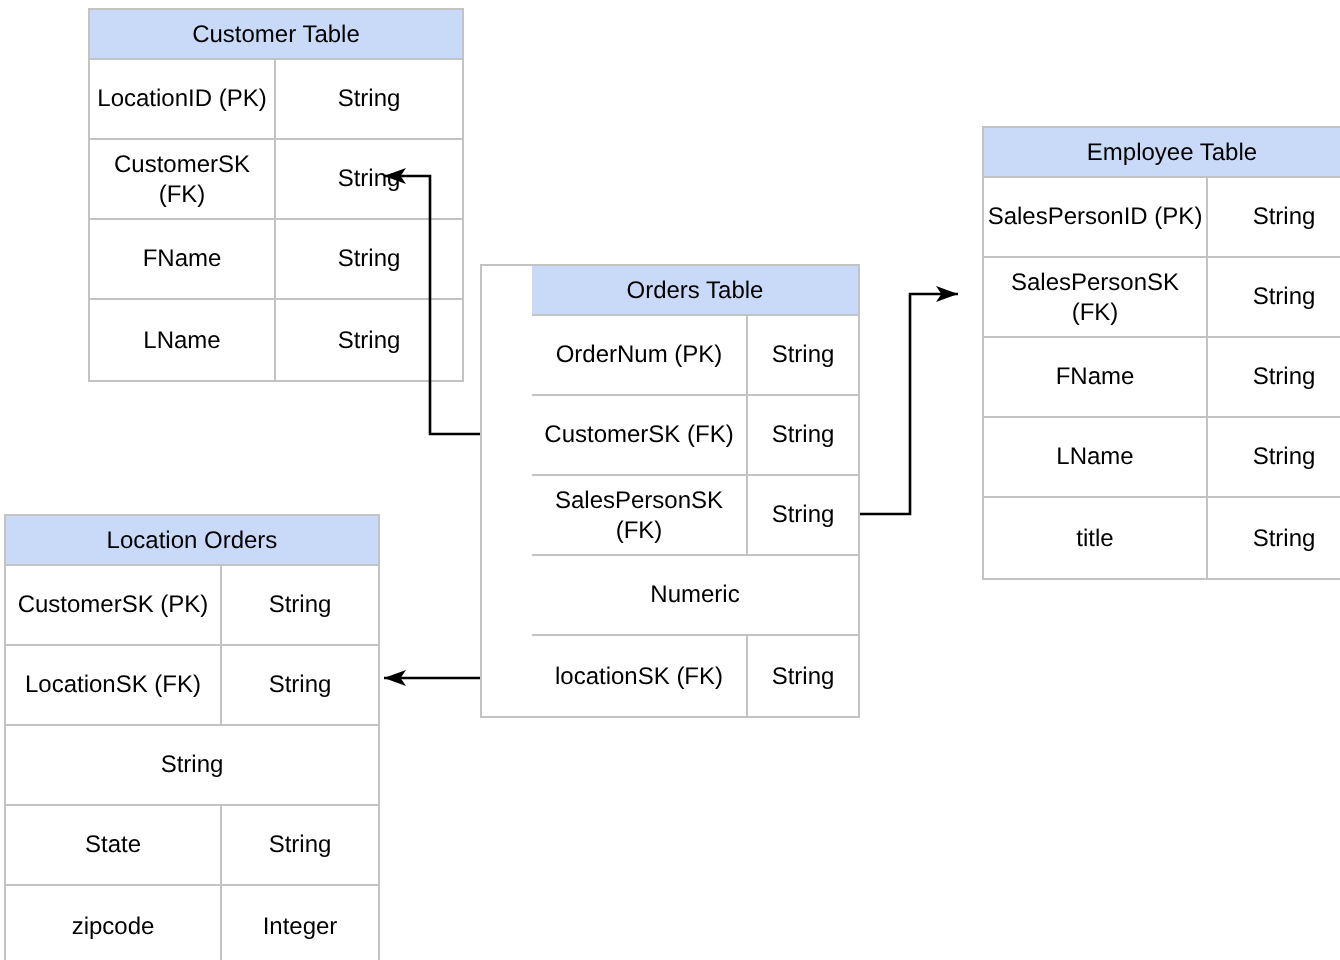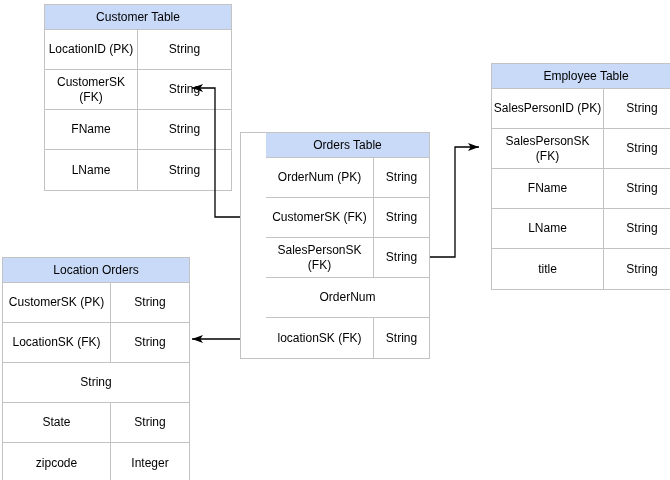--- a/index.html
+++ b/index.html
@@ -92,21 +92,21 @@
     <div class="row">
       <div class="cell field">CustomerSK (FK)</div>
       <div class="cell type">String</div>
     </div>
     <div class="row">
       <div class="cell field">SalesPersonSK
 (FK)</div>
       <div class="cell type">String</div>
     </div>
     <div class="row">
-      <div class="cell type">OrderNum</div>
+      <div class="cell type">Numeric</div>
     </div>
     <div class="row">
       <div class="cell field">locationSK (FK)</div>
       <div class="cell type">String</div>
     </div>
   </div>
 
   <div class="ertable tbl-employee">
     <div class="hdr">Employee Table</div>
     <div class="row">

